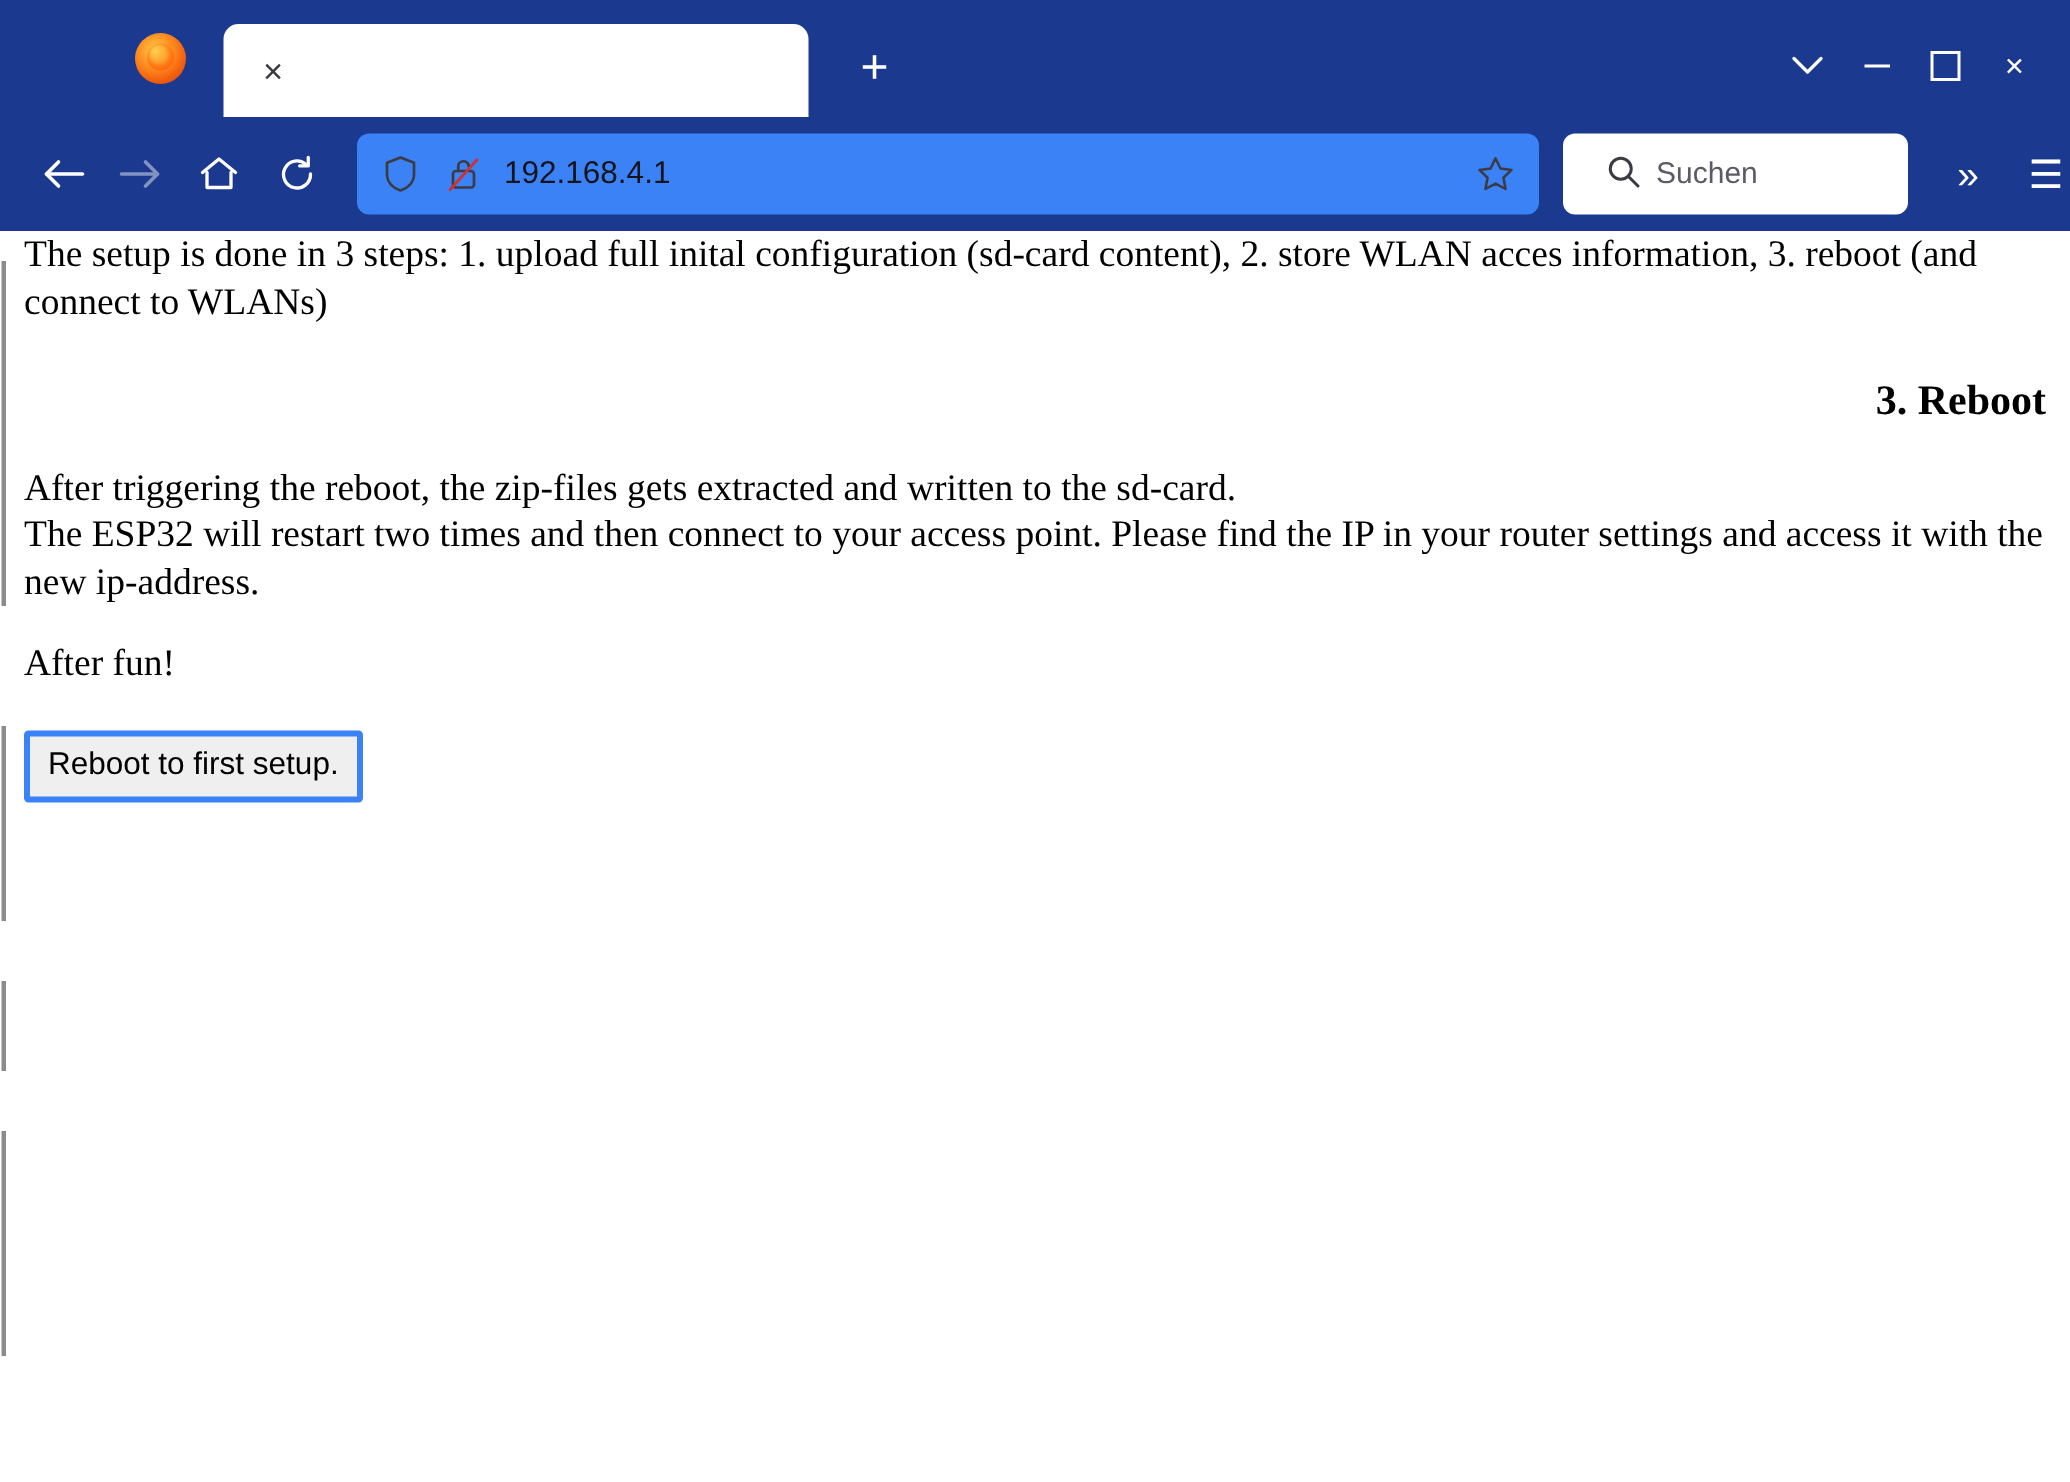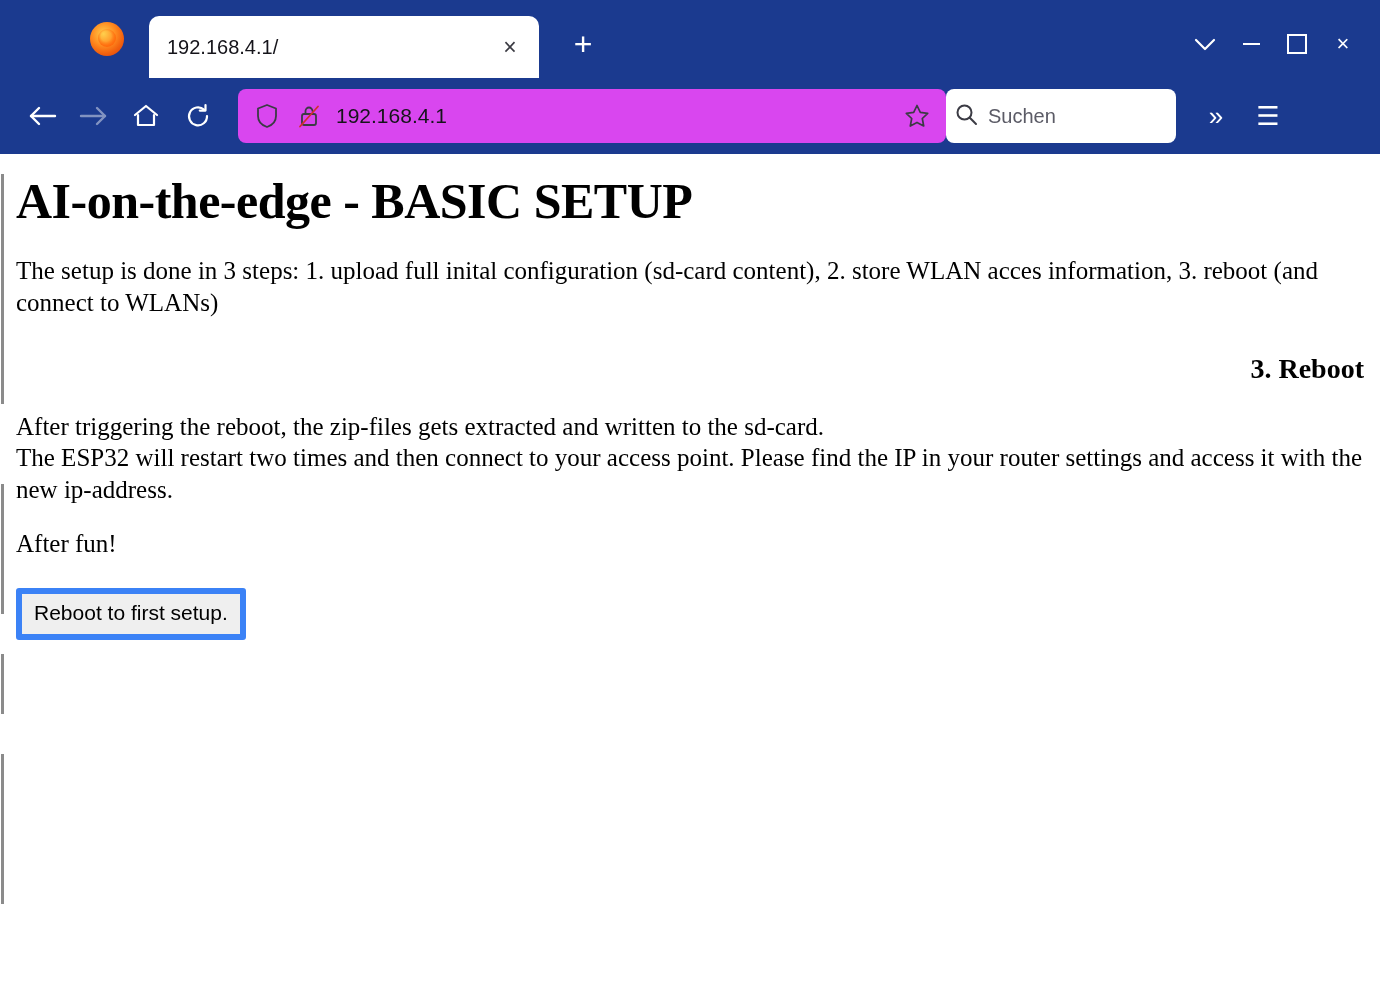--- a/index.html
+++ b/index.html
@@ -132,24 +132,24 @@
   .nav-icon {
     width: 52px; height: 52px;
     display: flex; align-items: center; justify-content: center;
     color: #ffffff;
     flex: 0 0 auto;
   }
   .nav-icon.disabled { opacity: 0.45; }
 
   .urlbar {
     flex: 0 0 auto;
-    width: 708px;
+    width: 788px;
     height: 54px;
     margin-left: 14px;
-    background: #d946ef;
+    background: #3b82f6;
     border-radius: 8px;
     display: flex;
     align-items: center;
     padding: 0 14px;
     box-sizing: border-box;
   }
   .url-text {
     flex: 1;
     font-size: 21px;
     color: #15141a;
@@ -162,25 +162,26 @@
     display: flex; align-items: center; justify-content: center;
     color: #3b3b44;
     flex: 0 0 auto;
   }
   .lock-broken-icon { margin-left: 12px; }
 
   .searchbar {
     flex: 0 0 auto;
     width: 230px;
     height: 54px;
+    margin-left: 16px;
     background: #ffffff;
     border-radius: 8px;
     display: flex;
     align-items: center;
-    padding: 0 8px;
+    padding: 0 28px;
     box-sizing: border-box;
   }
   .search-placeholder {
     font-size: 20px;
     color: #5b5b66;
     margin-left: 10px;
   }
 
   .navbar-spacer { flex: 1 1 auto; }
 
@@ -217,21 +218,21 @@
     font-weight: bold;
     margin: 34px 0 26px 0;
     text-align: right;
   }
 
   .reboot-button {
     font-family: "Liberation Sans", sans-serif;
     font-size: 21px;
     color: #000000;
     background: #efefef;
-    border: 6px solid #3b82f6;
+    border: 4px solid #3b82f6;
     border-radius: 3px;
     padding: 7px 12px 9px 12px;
     margin-top: 6px;
     cursor: default;
   }
 
   
   .left-edge {
     position: absolute;
     left: 0; top: 0;
@@ -247,21 +248,20 @@
 </style>
 </head>
 <body>
 
 <div class="browser">
 
   <div class="titlebar">
     <div class="firefox-logo"></div>
 
     <div class="tab">
-      <span class="tab-title">192.168.4.1/</span>
       <span class="tab-close">×</span>
     </div>
 
     <div class="newtab">+</div>
 
     <div class="titlebar-spacer"></div>
 
     <div class="chev-down">
       <svg width="22" height="14" viewBox="0 0 22 14" fill="none" aria-hidden="true">
         <path d="M2 2 L11 11 L20 2" stroke="#ffffff" stroke-width="2.2" fill="none" stroke-linecap="round" stroke-linejoin="round"></path>
@@ -343,21 +343,20 @@
 
   <div class="content">
     <div class="left-edge">
       <div class="edge-mark" style="top:20px;height:230px;"></div>
       <div class="edge-mark" style="top:330px;height:130px;"></div>
       <div class="edge-mark" style="top:500px;height:60px;"></div>
       <div class="edge-mark" style="top:600px;height:150px;"></div>
     </div>
 
     <div class="content-inner">
-      <h1 class="page-title">AI-on-the-edge - BASIC SETUP</h1>
 
       <p class="body-text">The setup is done in 3 steps: 1. upload full inital configuration (sd-card content), 2. store WLAN acces information, 3. reboot (and connect to WLANs)</p>
 
       <h2 class="section-title">3. Reboot</h2>
 
       <p class="body-text" style="white-space: pre-line;">After triggering the reboot, the zip-files gets extracted and written to the sd-card.
 The ESP32 will restart two times and then connect to your access point. Please find the IP in your router settings and access it with the new ip-address.</p>
       <p class="body-text">After fun!</p>
 
       <button class="reboot-button">Reboot to first setup.</button>

